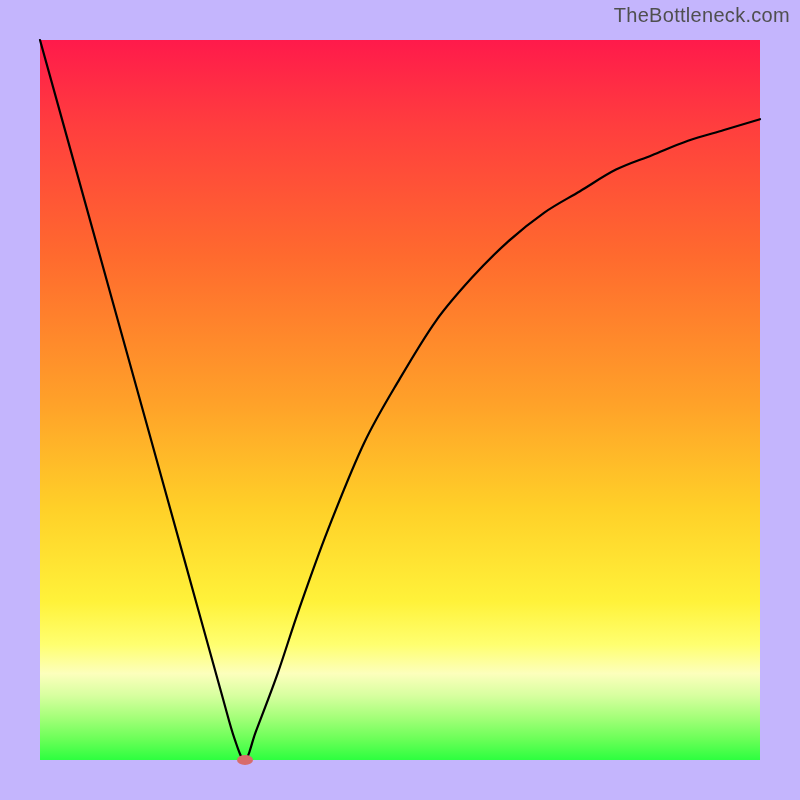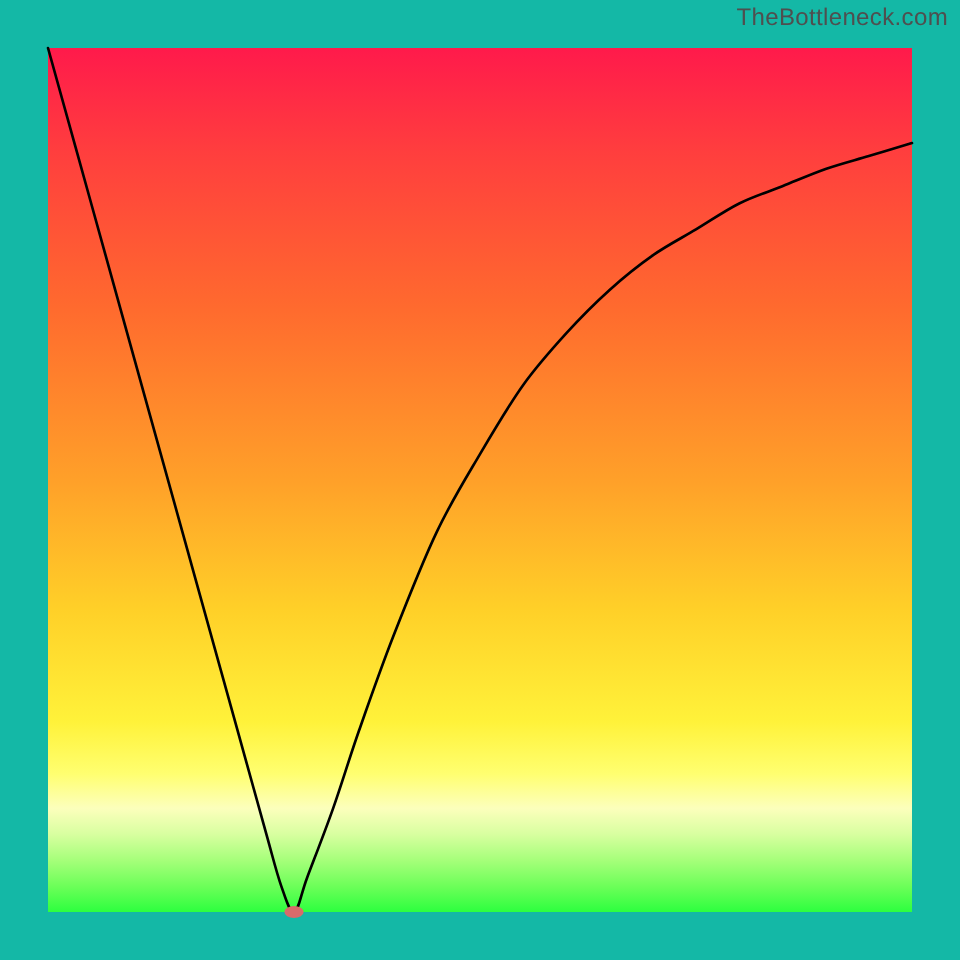--- a/index.html
+++ b/index.html
@@ -8,21 +8,21 @@
     width: 800px;
     height: 800px;
     background: #000;
     overflow: hidden;
     font-family: Arial, Helvetica, sans-serif;
   }
   .frame {
     position: relative;
     width: 800px;
     height: 800px;
-    background: #14b8a6;
+    background: #c4b5fd;
   }
   .plot-area {
     position: absolute;
     left: 40px;
     top: 40px;
     width: 720px;
     height: 720px;
     
     background: linear-gradient(
       to bottom,

